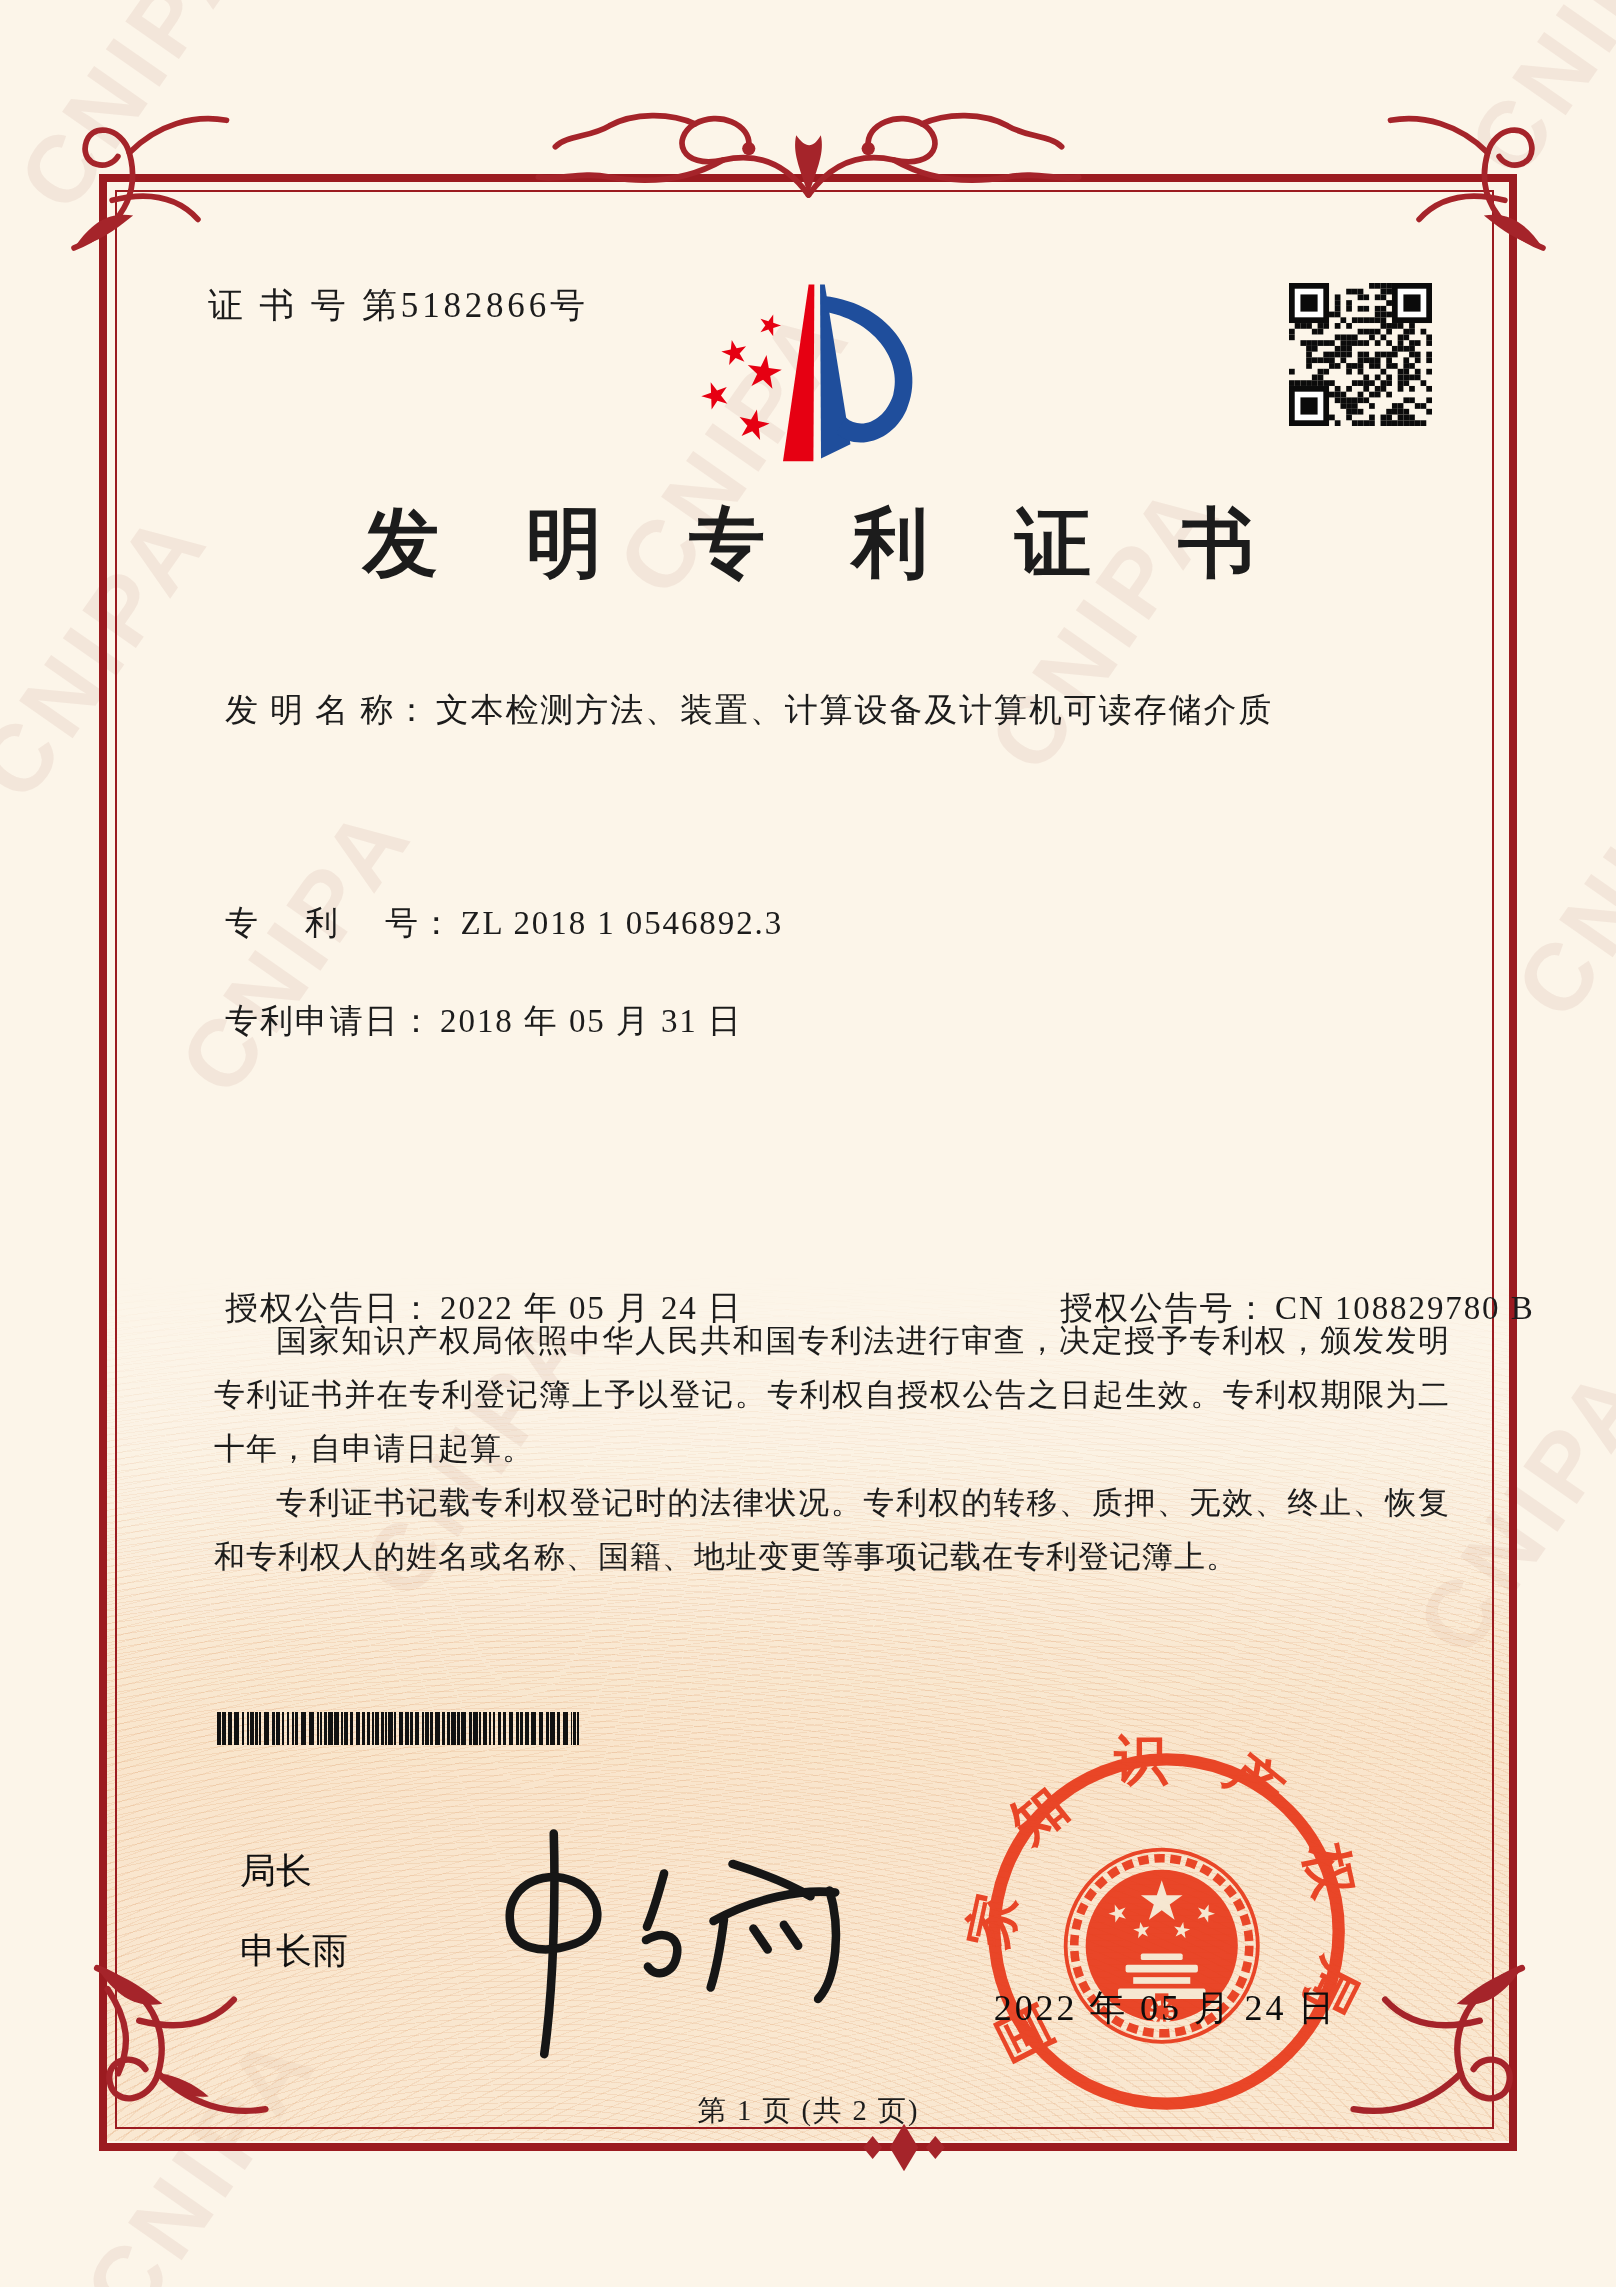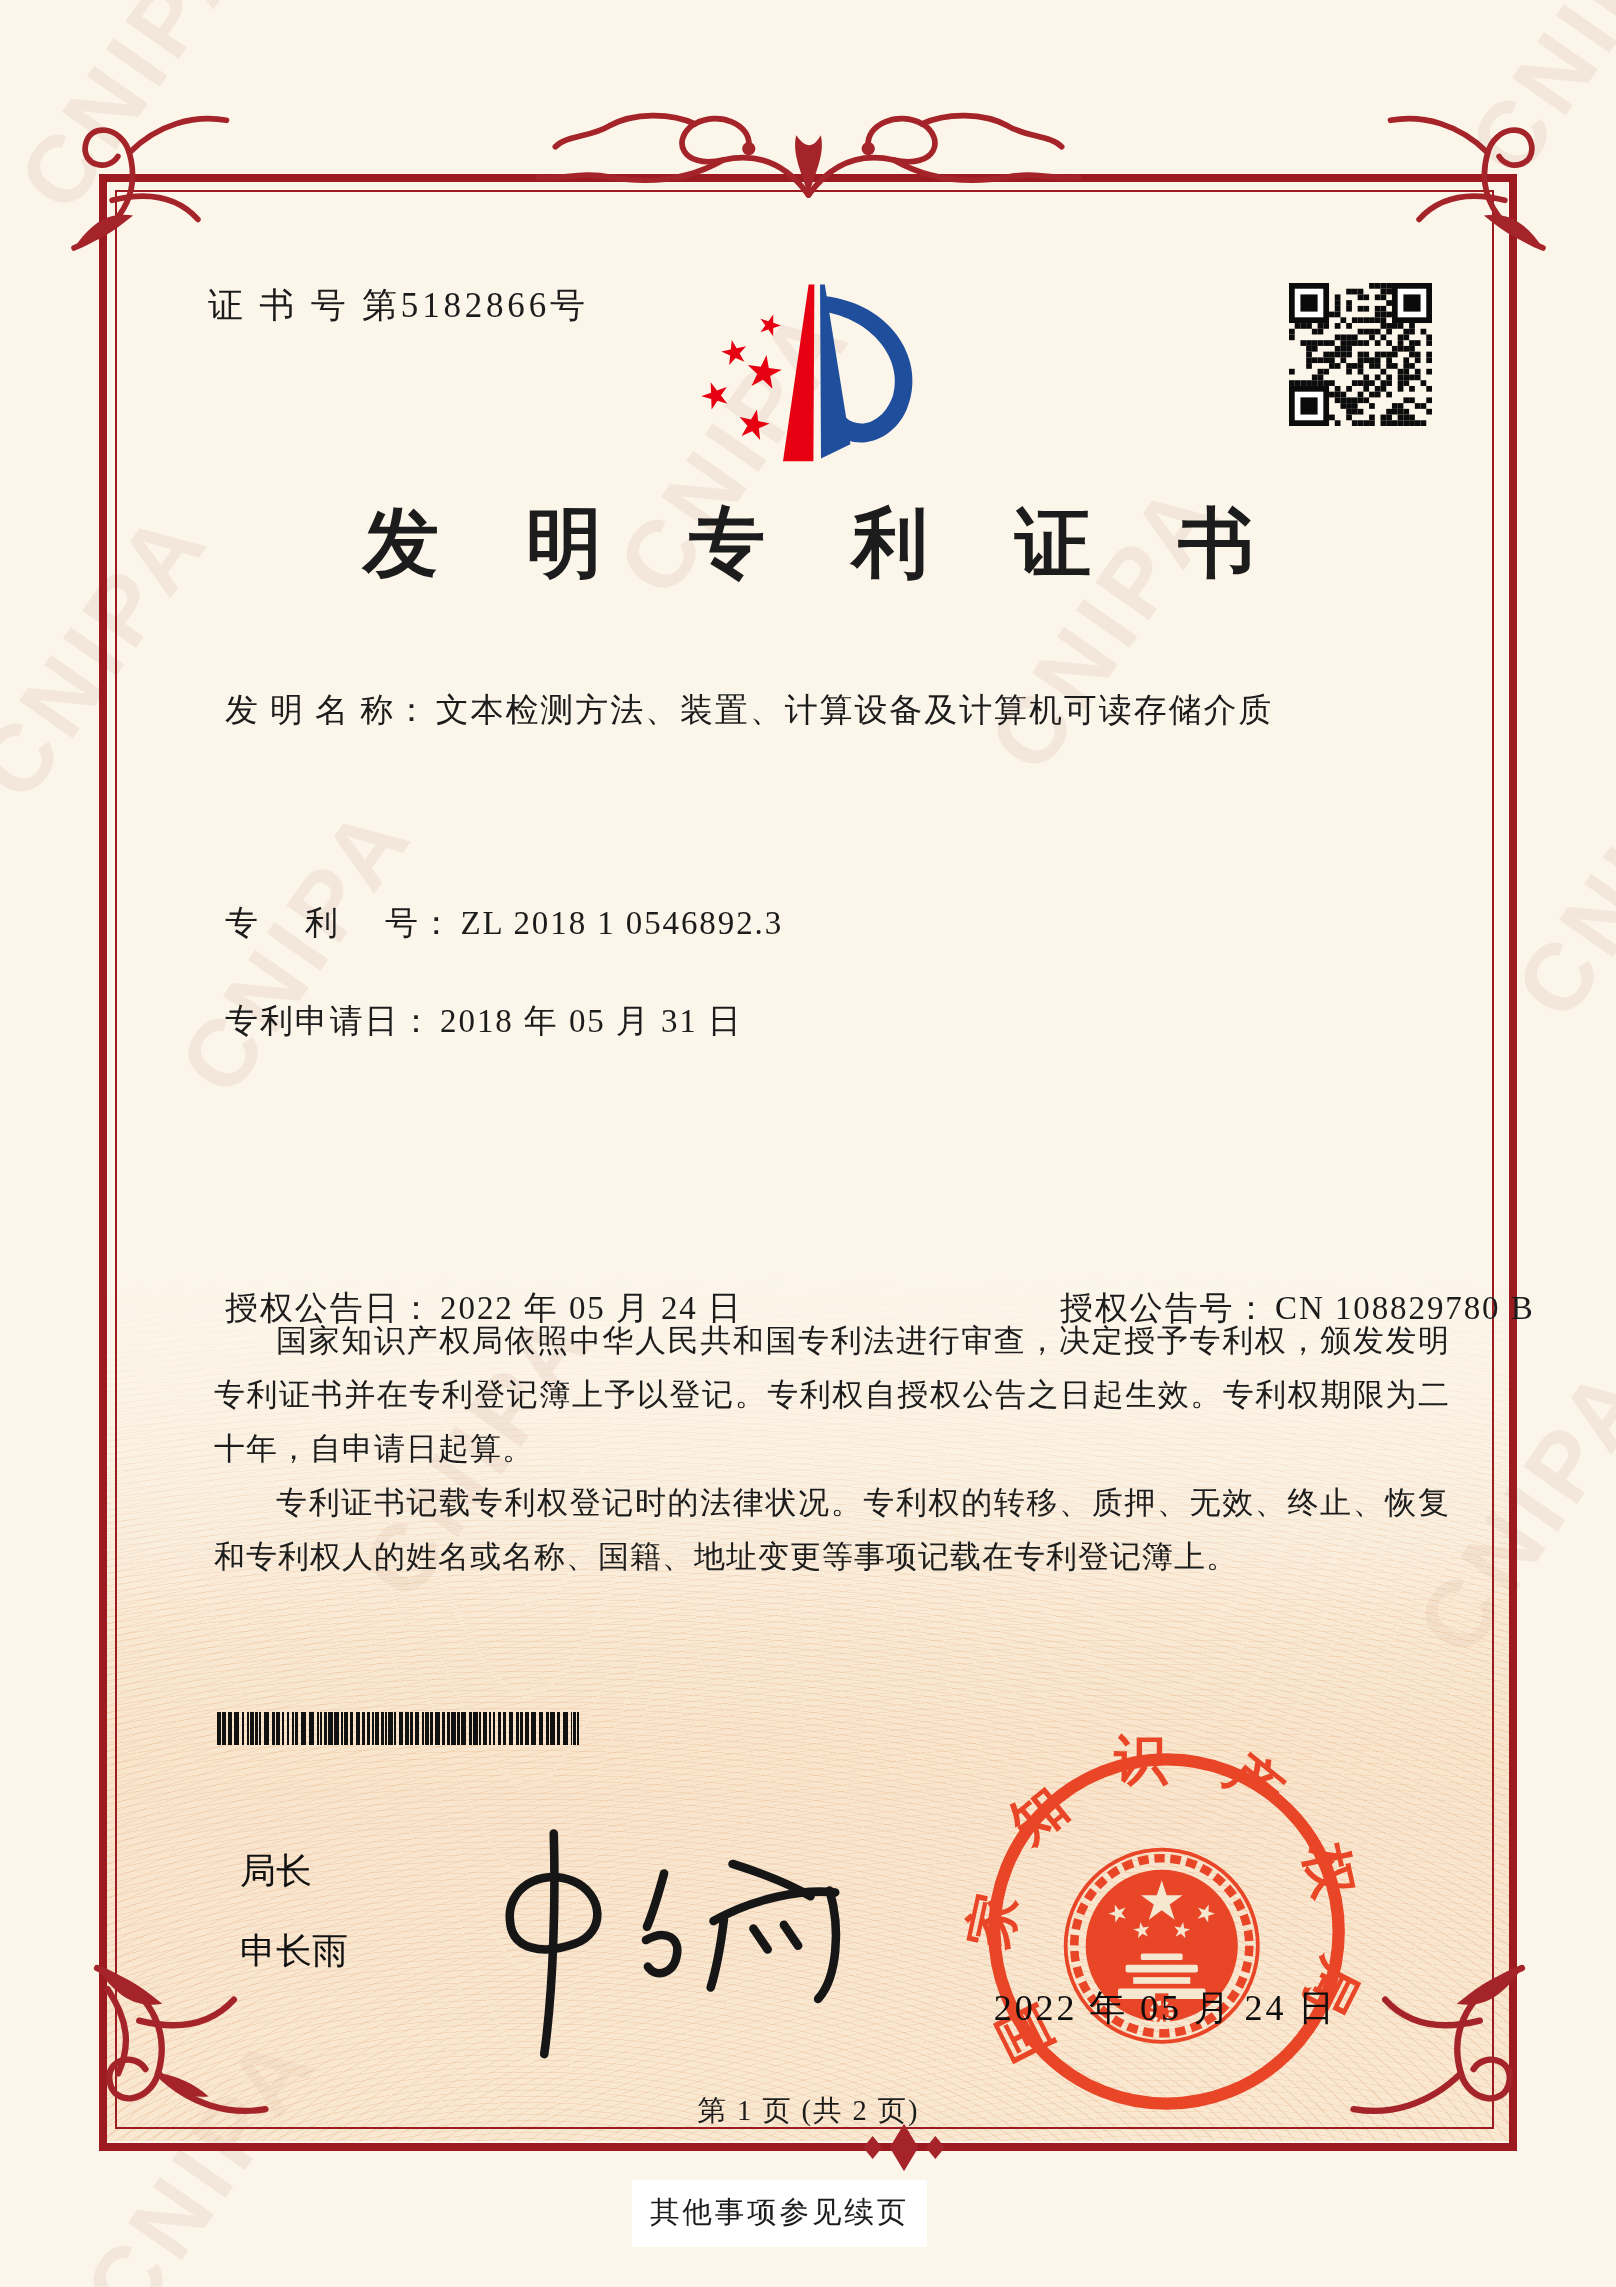--- a/index.html
+++ b/index.html
@@ -577,16 +577,15 @@
           <rect x="-46" y="45" width="92" height="11" rx="2"></rect>
           <rect x="-7" y="50" width="14" height="6" fill="#e8391a"></rect>
         </g>
         <circle cx="0" cy="70" r="10" fill="none" stroke="#f6e8d2" stroke-width="5" stroke-dasharray="4 3"></circle>
       </g>
     </g>
   </svg>
   <div class="seal-date">2022 年 05 月 24 日</div>
 
   <div class="page-info">第 1 页 (共 2 页)</div>
-  <div class="continuation">其他事项参见续页</div>
 
 </div>
 
 
 </body></html>

